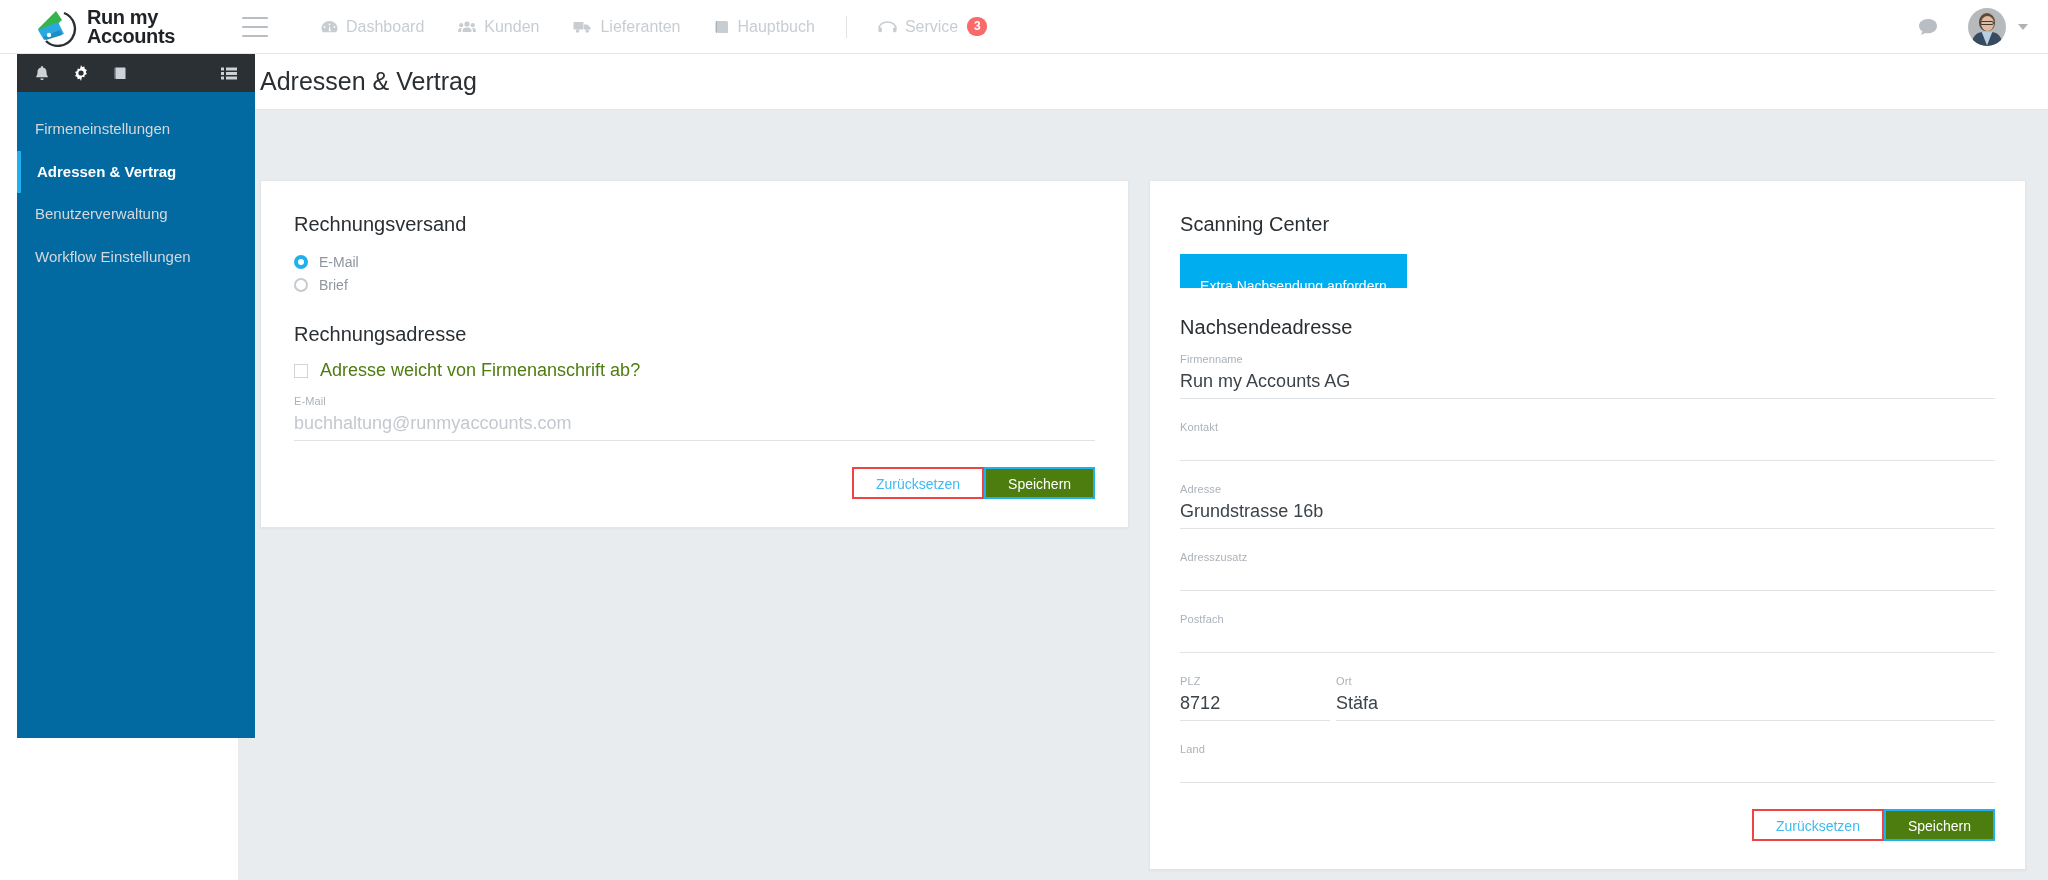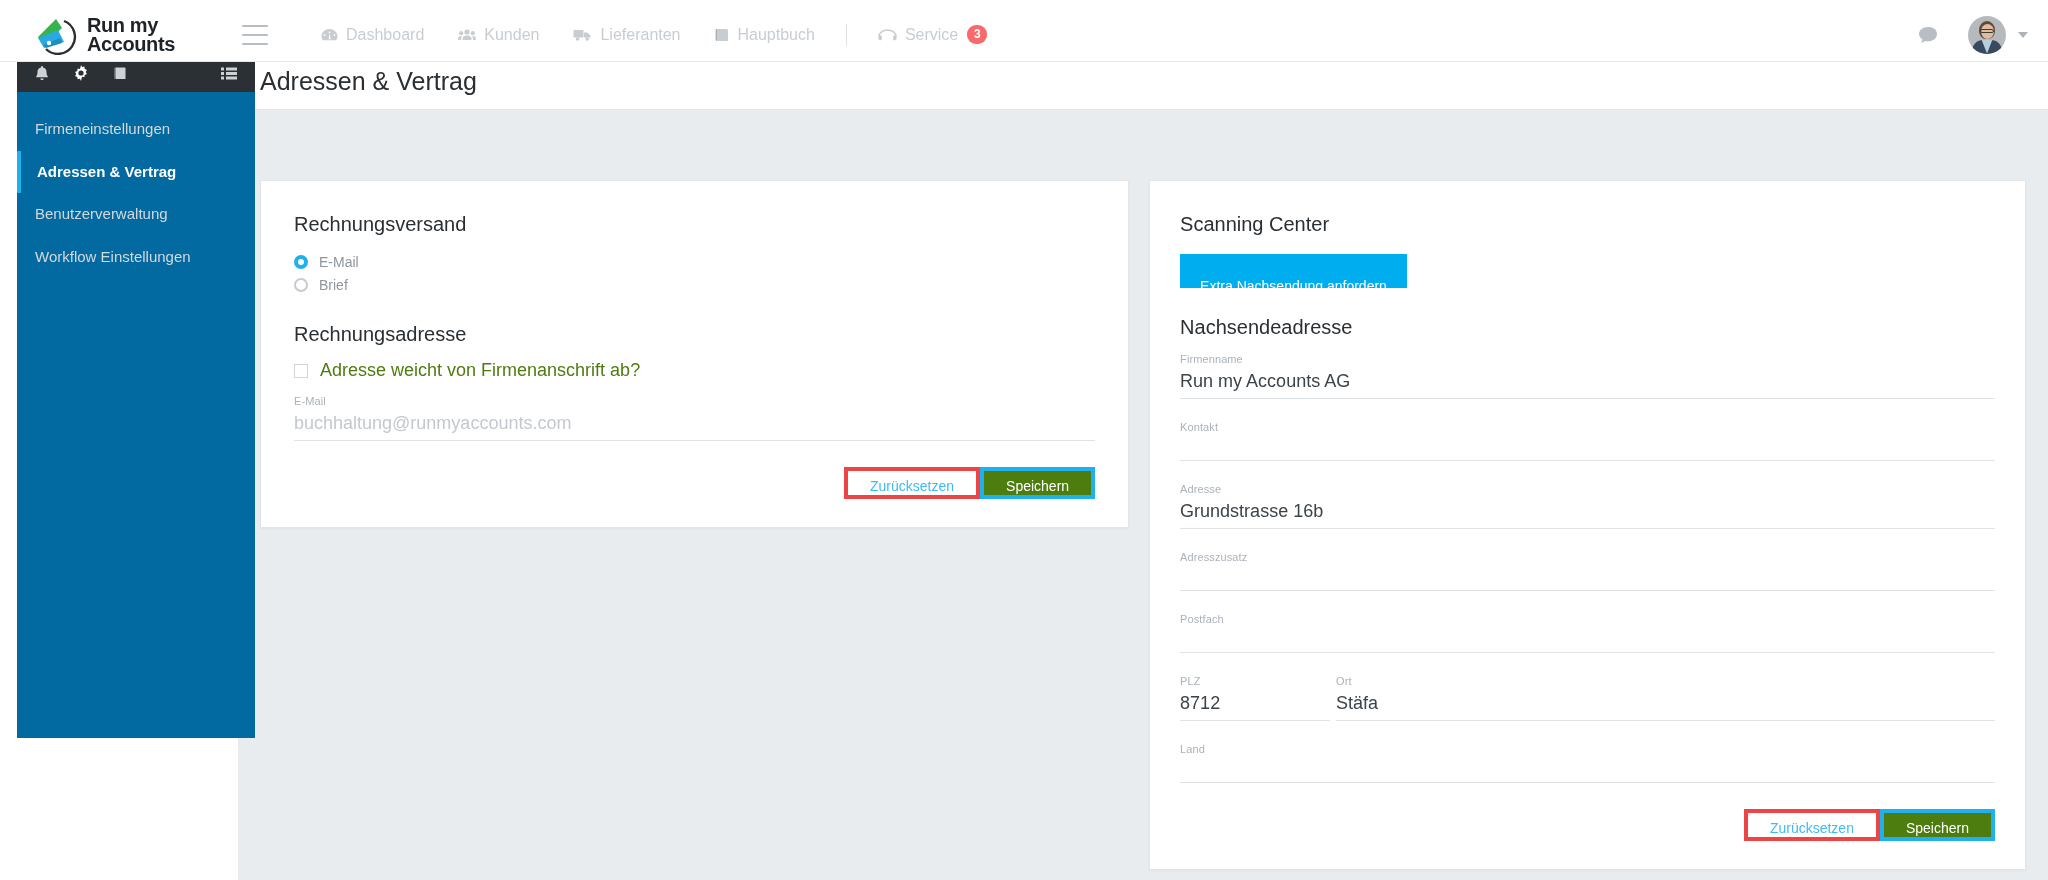--- a/index.html
+++ b/index.html
@@ -5,21 +5,21 @@
   * { box-sizing: border-box; margin: 0; padding: 0; }
   html, body {
     width: 2048px; height: 880px;
     font-family: "Liberation Sans", sans-serif;
     background: #ffffff;
     overflow: hidden;
   }
 
   
   .topbar {
-    position: absolute; top: 8px; left: 0;
+    position: absolute; top: 0; left: 0;
     width: 2048px; height: 54px;
     background: #ffffff;
     border-bottom: 1px solid #e4e7ea;
     display: flex; align-items: center;
     z-index: 20;
   }
   .brand {
     width: 238px; height: 54px;
     display: flex; align-items: center;
     padding-left: 34px;
@@ -203,21 +203,21 @@
   .row2 { display: flex; gap: 6px; margin-bottom: 22px; }
   .row2 .field { margin-bottom: 0; }
   .col-plz { width: 150px; }
   .col-ort { flex: 1; }
 
   
   .btn-row { display: flex; justify-content: flex-end; gap: 0; margin-top: 26px; }
   .btn {
     height: 32px; padding: 0 22px;
     font-size: 14px; line-height: 30px;
-    border: 4px solid #ef4444; cursor: pointer;
+    border: 2px solid #ef4444; cursor: pointer;
     text-align: center; white-space: nowrap;
   }
   .btn-outline { background: #fff; color: #40bbf2; }
   .btn-primary { background: #4d7c0f; color: #ffffff; border-color: #1eb0ef; }
   .btn-block {
     display: inline-block; height: 34px; line-height: 32px;
     padding: 16px 20px; background: #00aeef; color: #fff;
     border: none; font-size: 14px; cursor: pointer;
     margin-bottom: 28px;
   }

